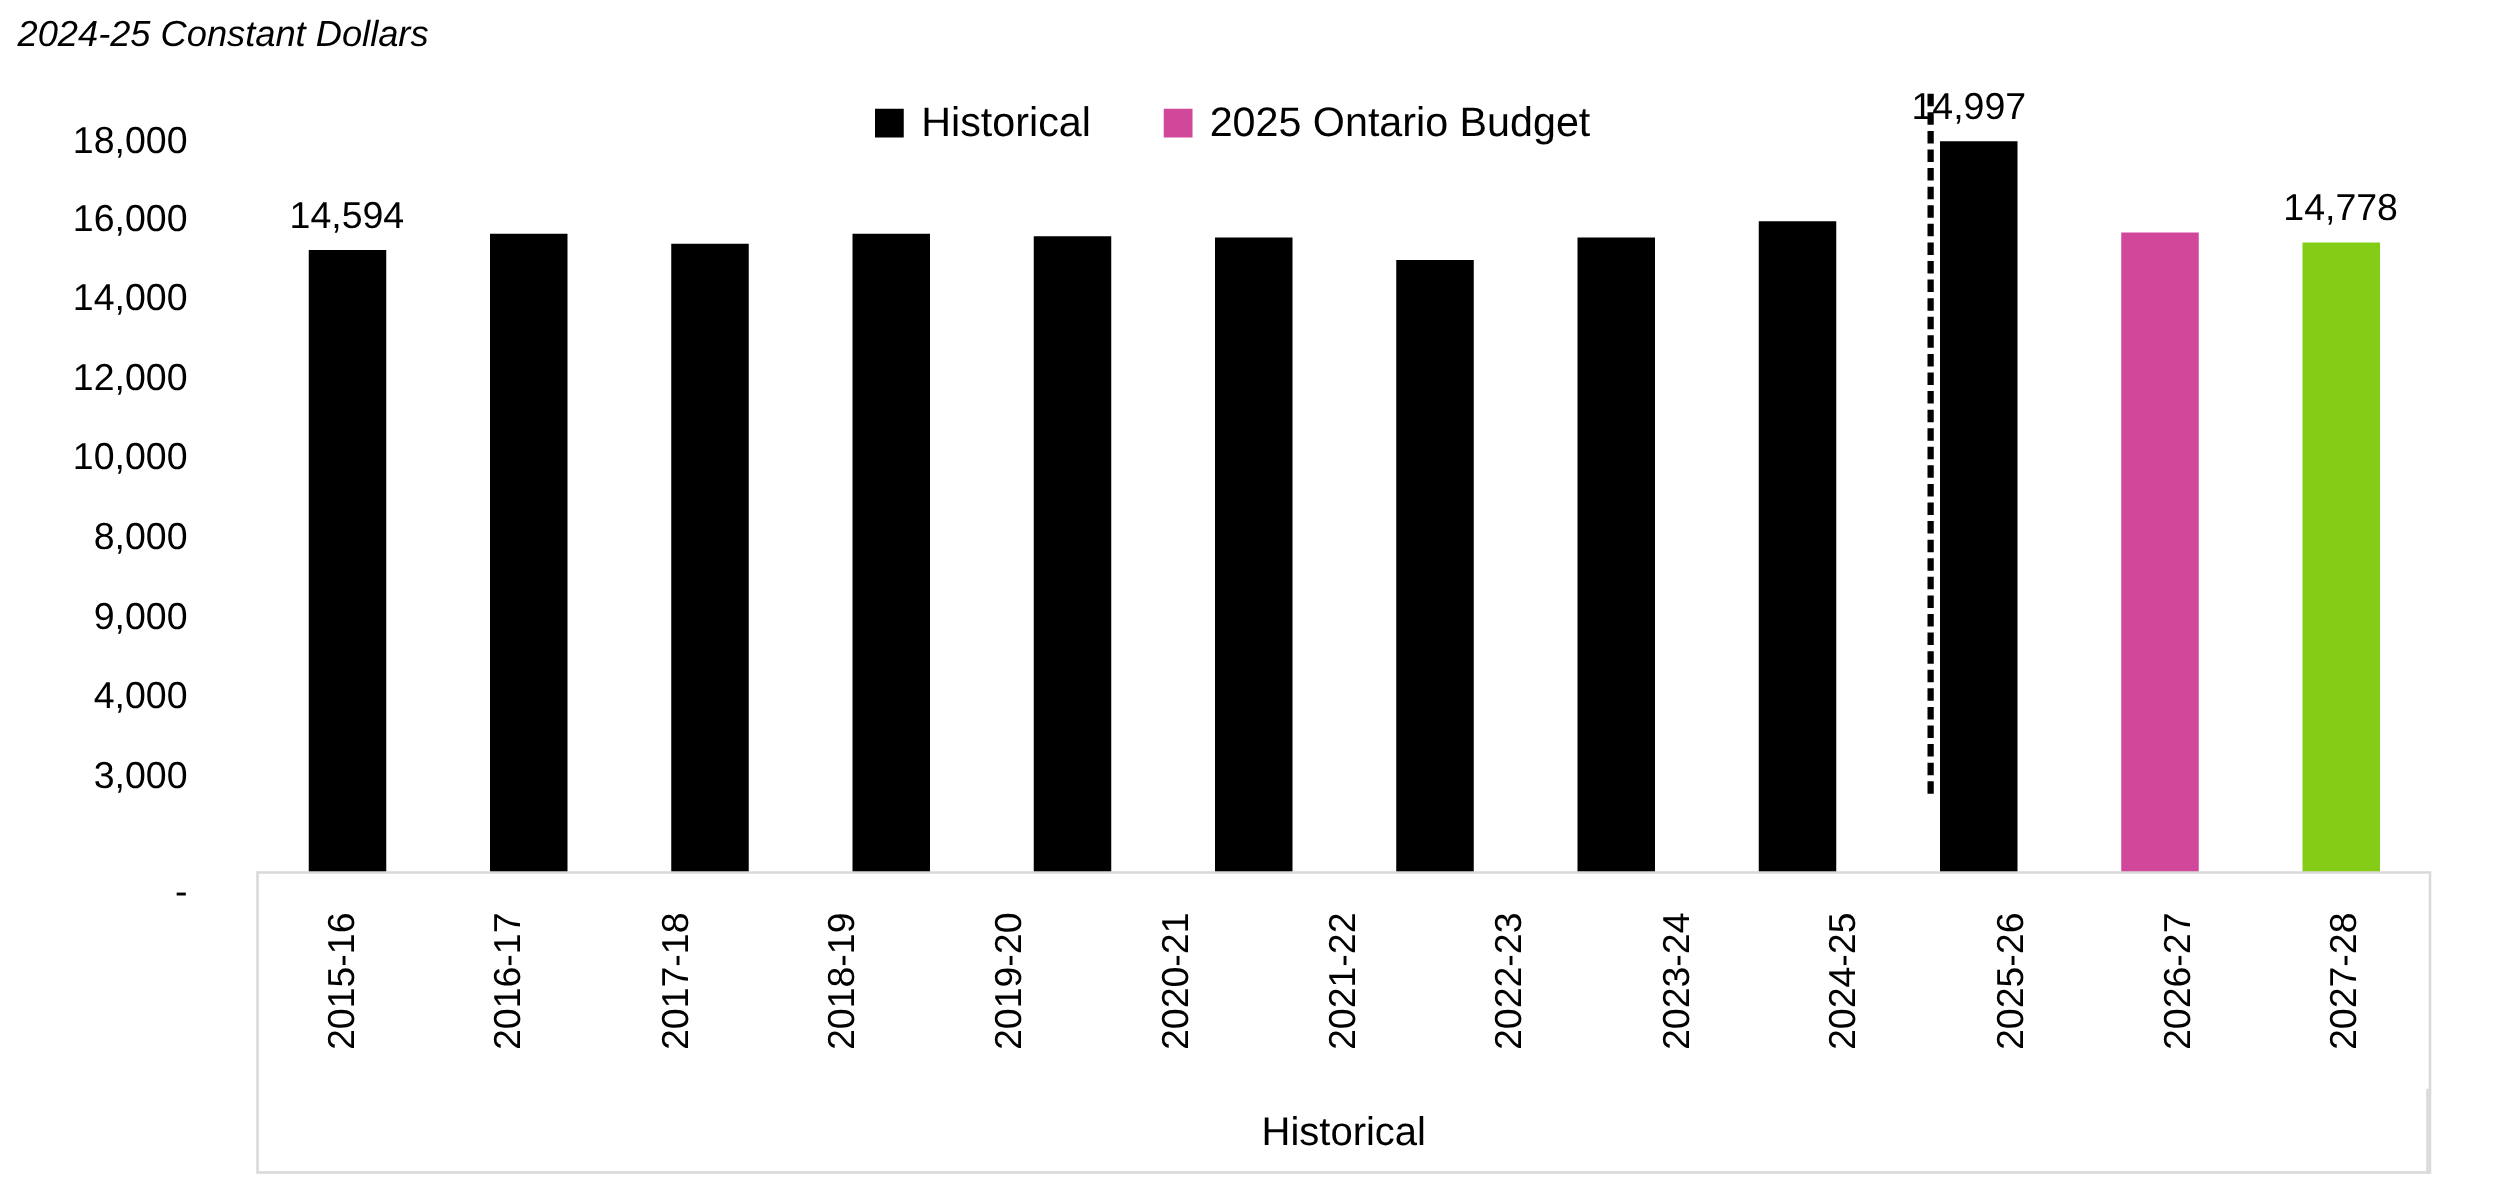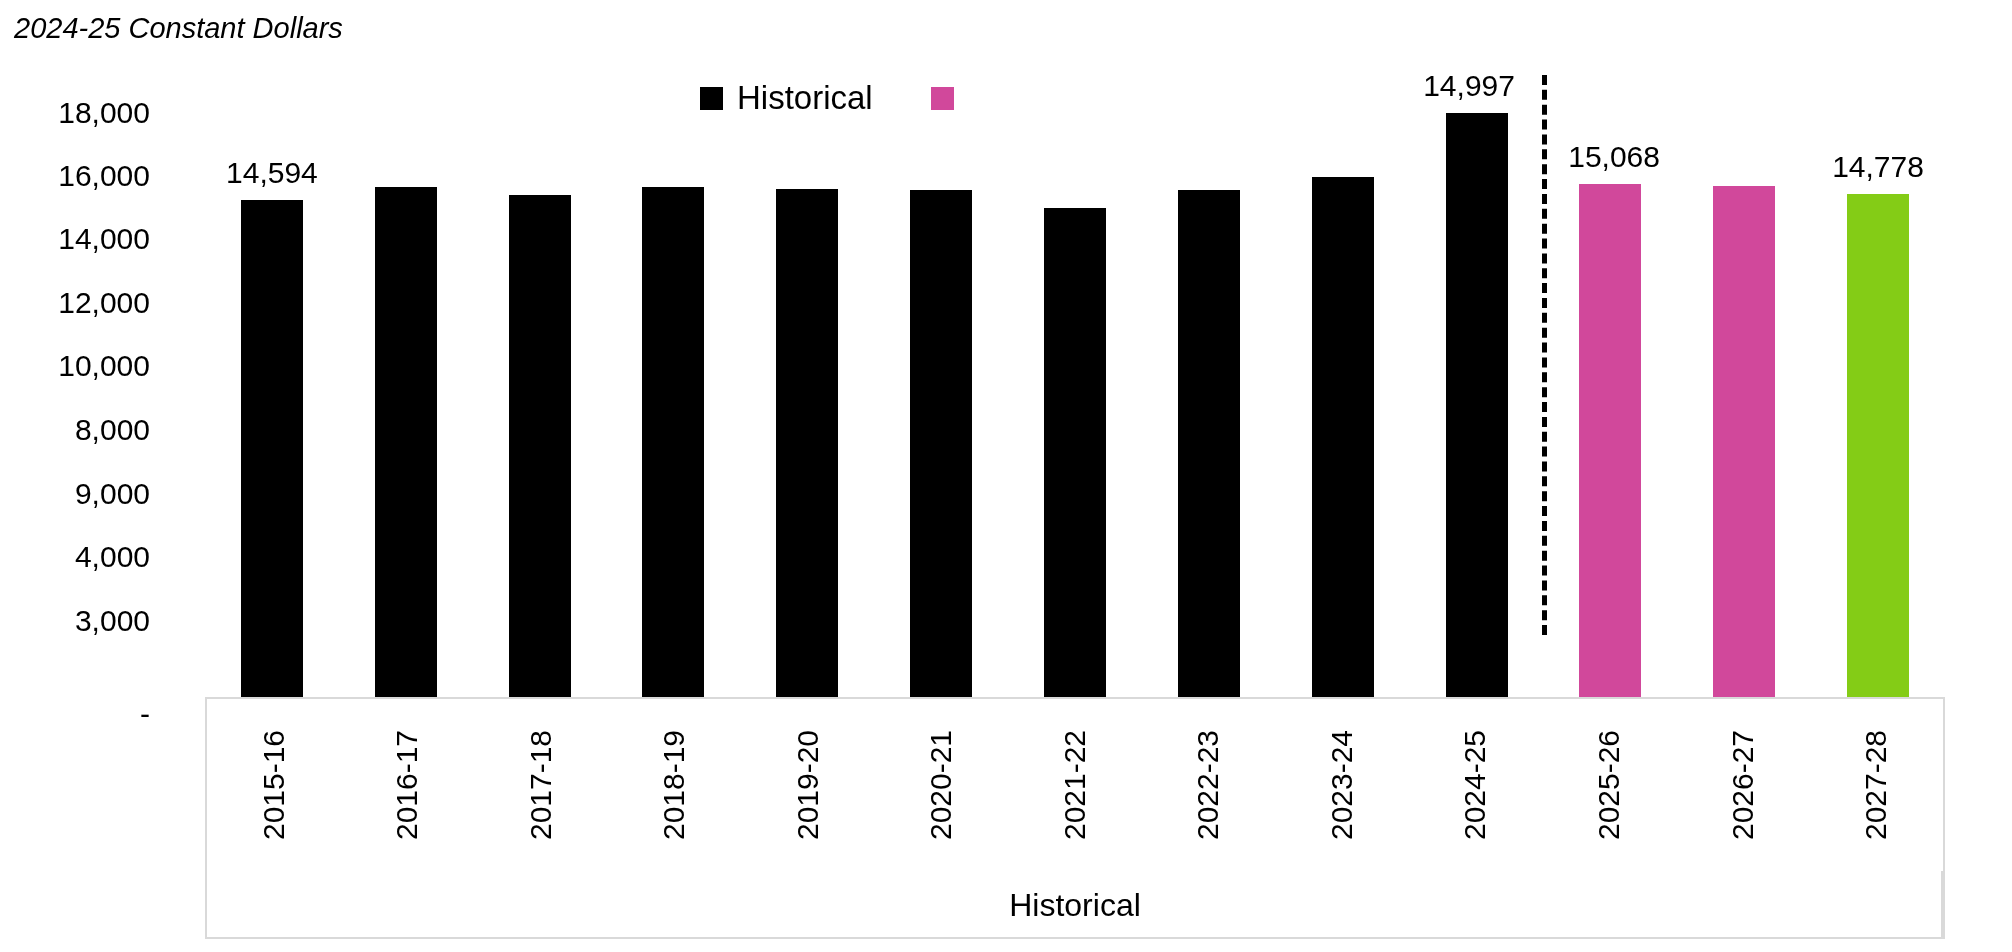--- a/index.html
+++ b/index.html
@@ -186,20 +186,21 @@
 
   <div class="axis-note">2024-25 Constant Dollars</div>
 
   <div class="legend">
     <div class="legend-item">
       <span class="legend-swatch" style="background:#000000"></span>
       <span>Historical</span>
     </div>
     <div class="legend-item">
       <span class="legend-swatch" style="background:#D1489B"></span>
+      <span>2025 Ontario Budget</span>
     </div>
   </div>
 
   <div class="y-axis">
     <div class="y-tick" style="top:97px">18,000</div>
     <div class="y-tick" style="top:160px">16,000</div>
     <div class="y-tick" style="top:223px">14,000</div>
     <div class="y-tick" style="top:287px">12,000</div>
     <div class="y-tick" style="top:350px">10,000</div>
     <div class="y-tick" style="top:414px">8,000</div>
@@ -249,25 +250,20 @@
       <div class="bar-slot">
         <div class="bar" style="height:521px;background:#000000"></div>
       </div>
 
       <div class="bar-slot">
         <div class="bar" style="height:585px;background:#000000">
           <span class="bar-label" style="left:38%">14,997</span>
         </div>
       </div>
 
-      <div class="bar-slot">
-        <div class="bar" style="height:514px;background:#D1489B">
-          <span class="bar-label" style="left:56%">15,068</span>
-        </div>
-      </div>
 
       <div class="bar-slot">
         <div class="bar" style="height:512px;background:#D1489B"></div>
       </div>
 
       <div class="bar-slot">
         <div class="bar" style="height:504px;background:#84cc16">
           <span class="bar-label">14,778</span>
         </div>
       </div>

